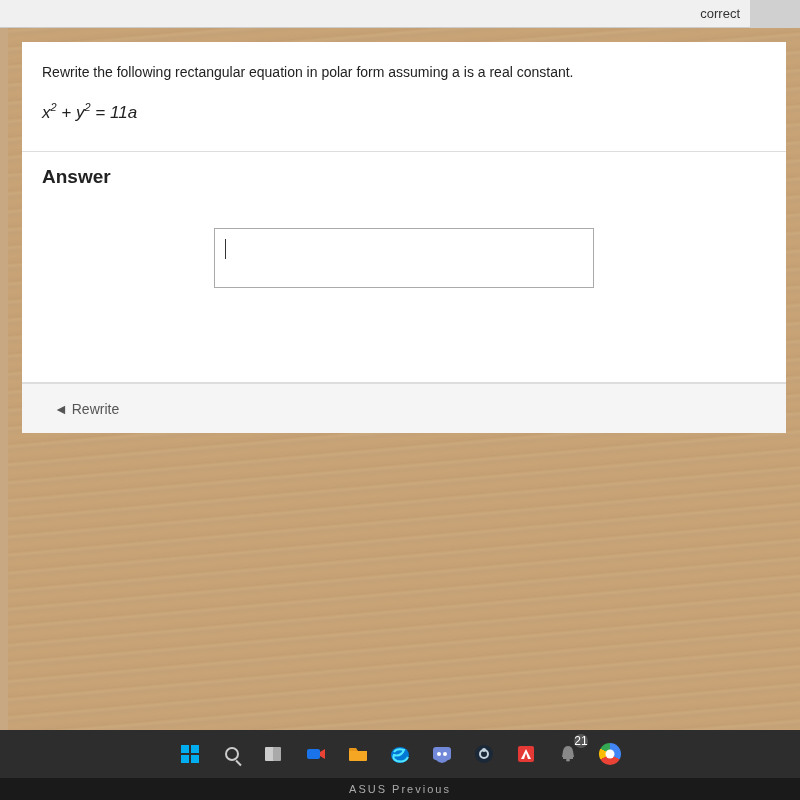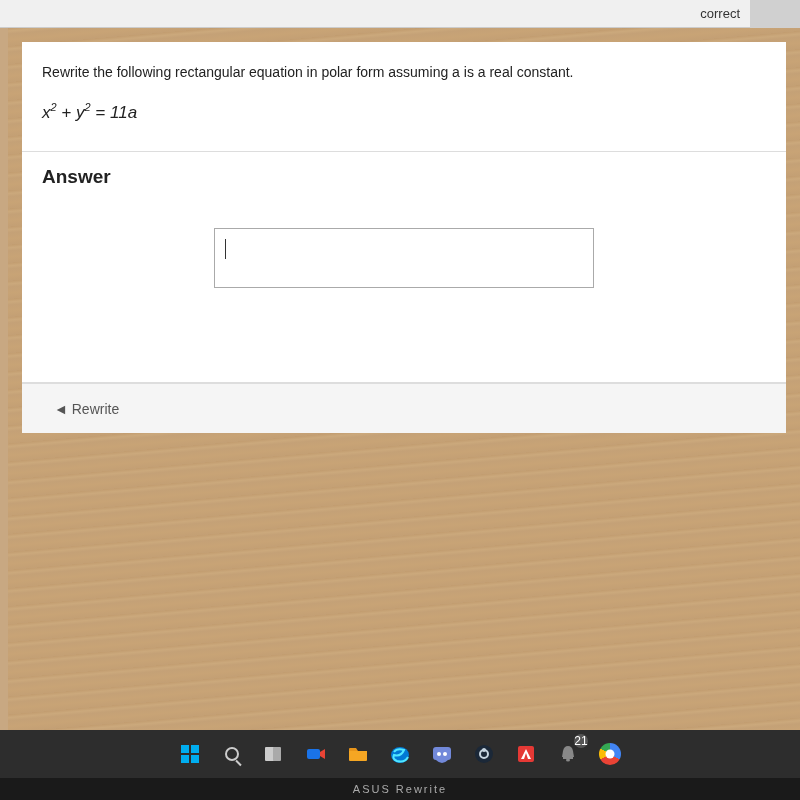--- a/index.html
+++ b/index.html
@@ -369,16 +369,16 @@
       <div class="badge">21</div>
     </div>
 
     <div class="taskbar-icon">
       <div class="tb-icon-chrome"></div>
     </div>
 
   </div>
 
   <div class="asus-bar">
-    <span class="asus-text">ASUS Rewrite</span>
+    <span class="asus-text">ASUS Previous</span>
   </div>
 
 </div>
 
 </body></html>

